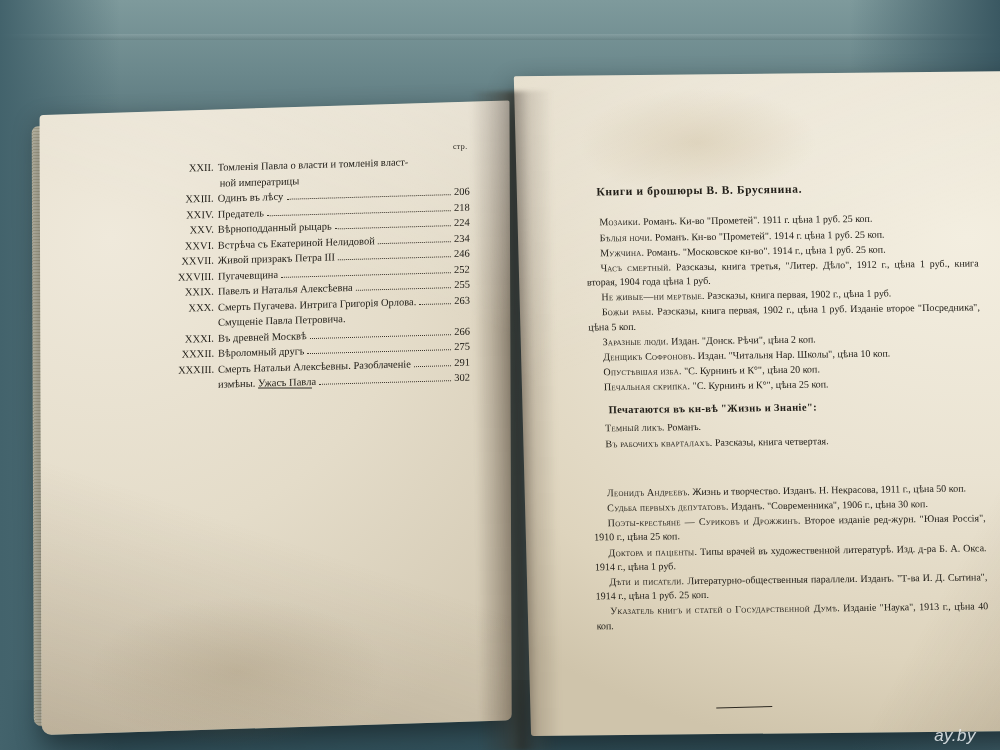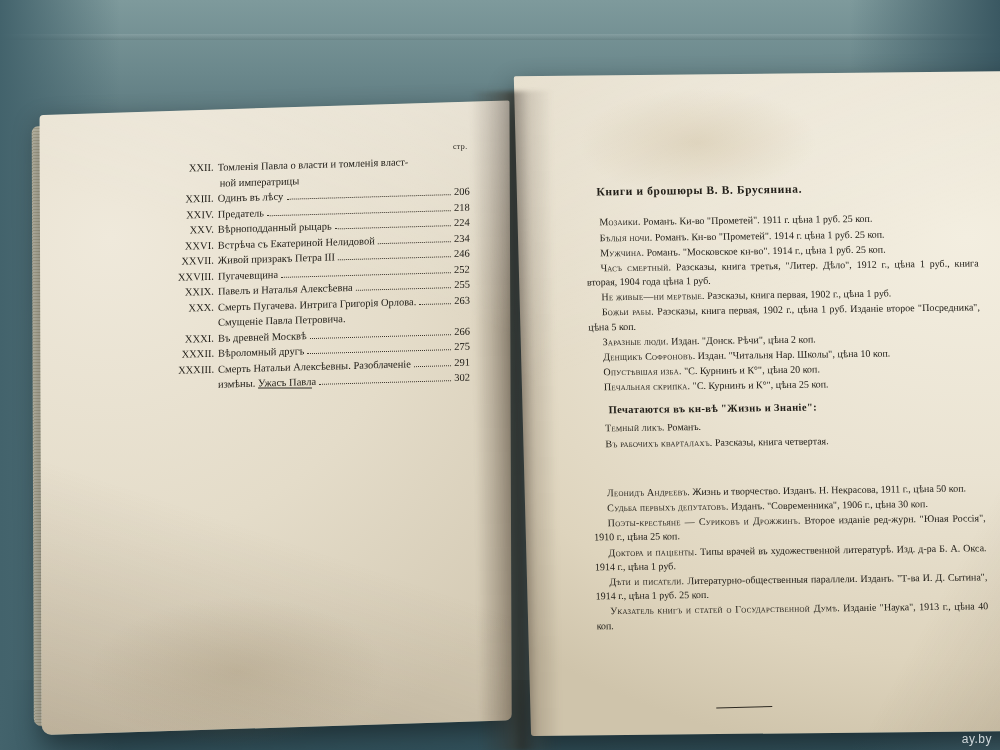--- a/index.html
+++ b/index.html
@@ -246,26 +246,27 @@
     position: absolute;
     border-radius: 50%;
     pointer-events: none;
   }
   #stain1 { left: 560px; top: 60px; width: 240px; height: 110px; background: radial-gradient(ellipse at center, rgba(190,170,130,.30), rgba(190,170,130,0) 70%); }
   #stain3 { left: 60px; top: 560px; width: 300px; height: 150px; background: radial-gradient(ellipse at center, rgba(150,132,100,.26), rgba(150,132,100,0) 70%); }
 
   
   #watermark {
     position: absolute;
-    right: 8px;
+    right: 24px;
     bottom: 4px;
     font-family: "Liberation Sans", sans-serif;
-    font-size: 12px;
+    font-size: 17px;
     color: rgba(235,240,242,.85);
     letter-spacing: .5px;
+    font-style: italic;
   }
 </style>
 </head>
 <body>
 
 <div id="photo">
 
   <div class="bg-band top"></div>
   <div class="bg-band seam"></div>
   <div class="bg-band bottom"></div>

